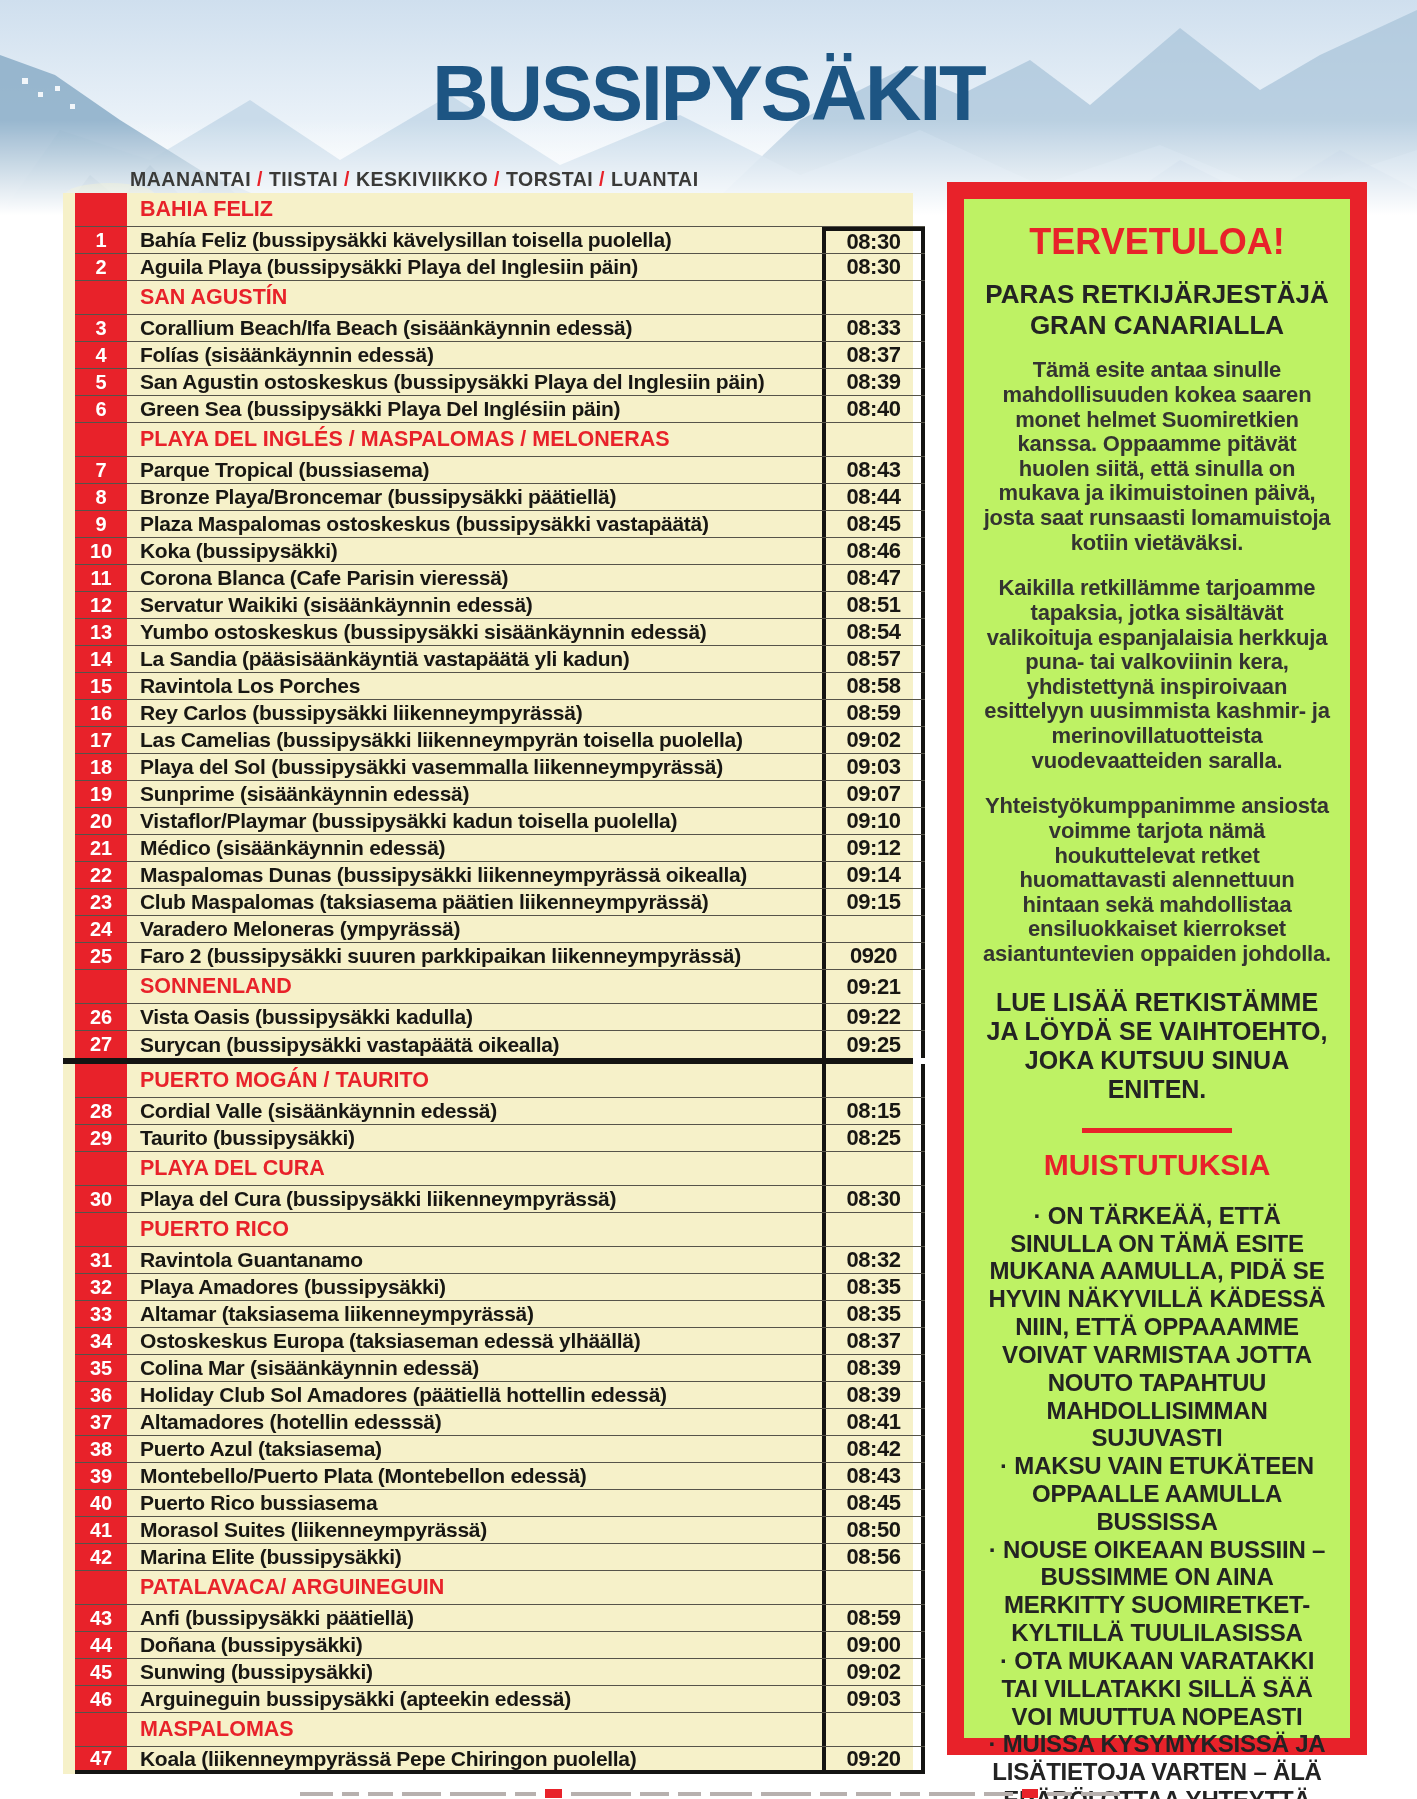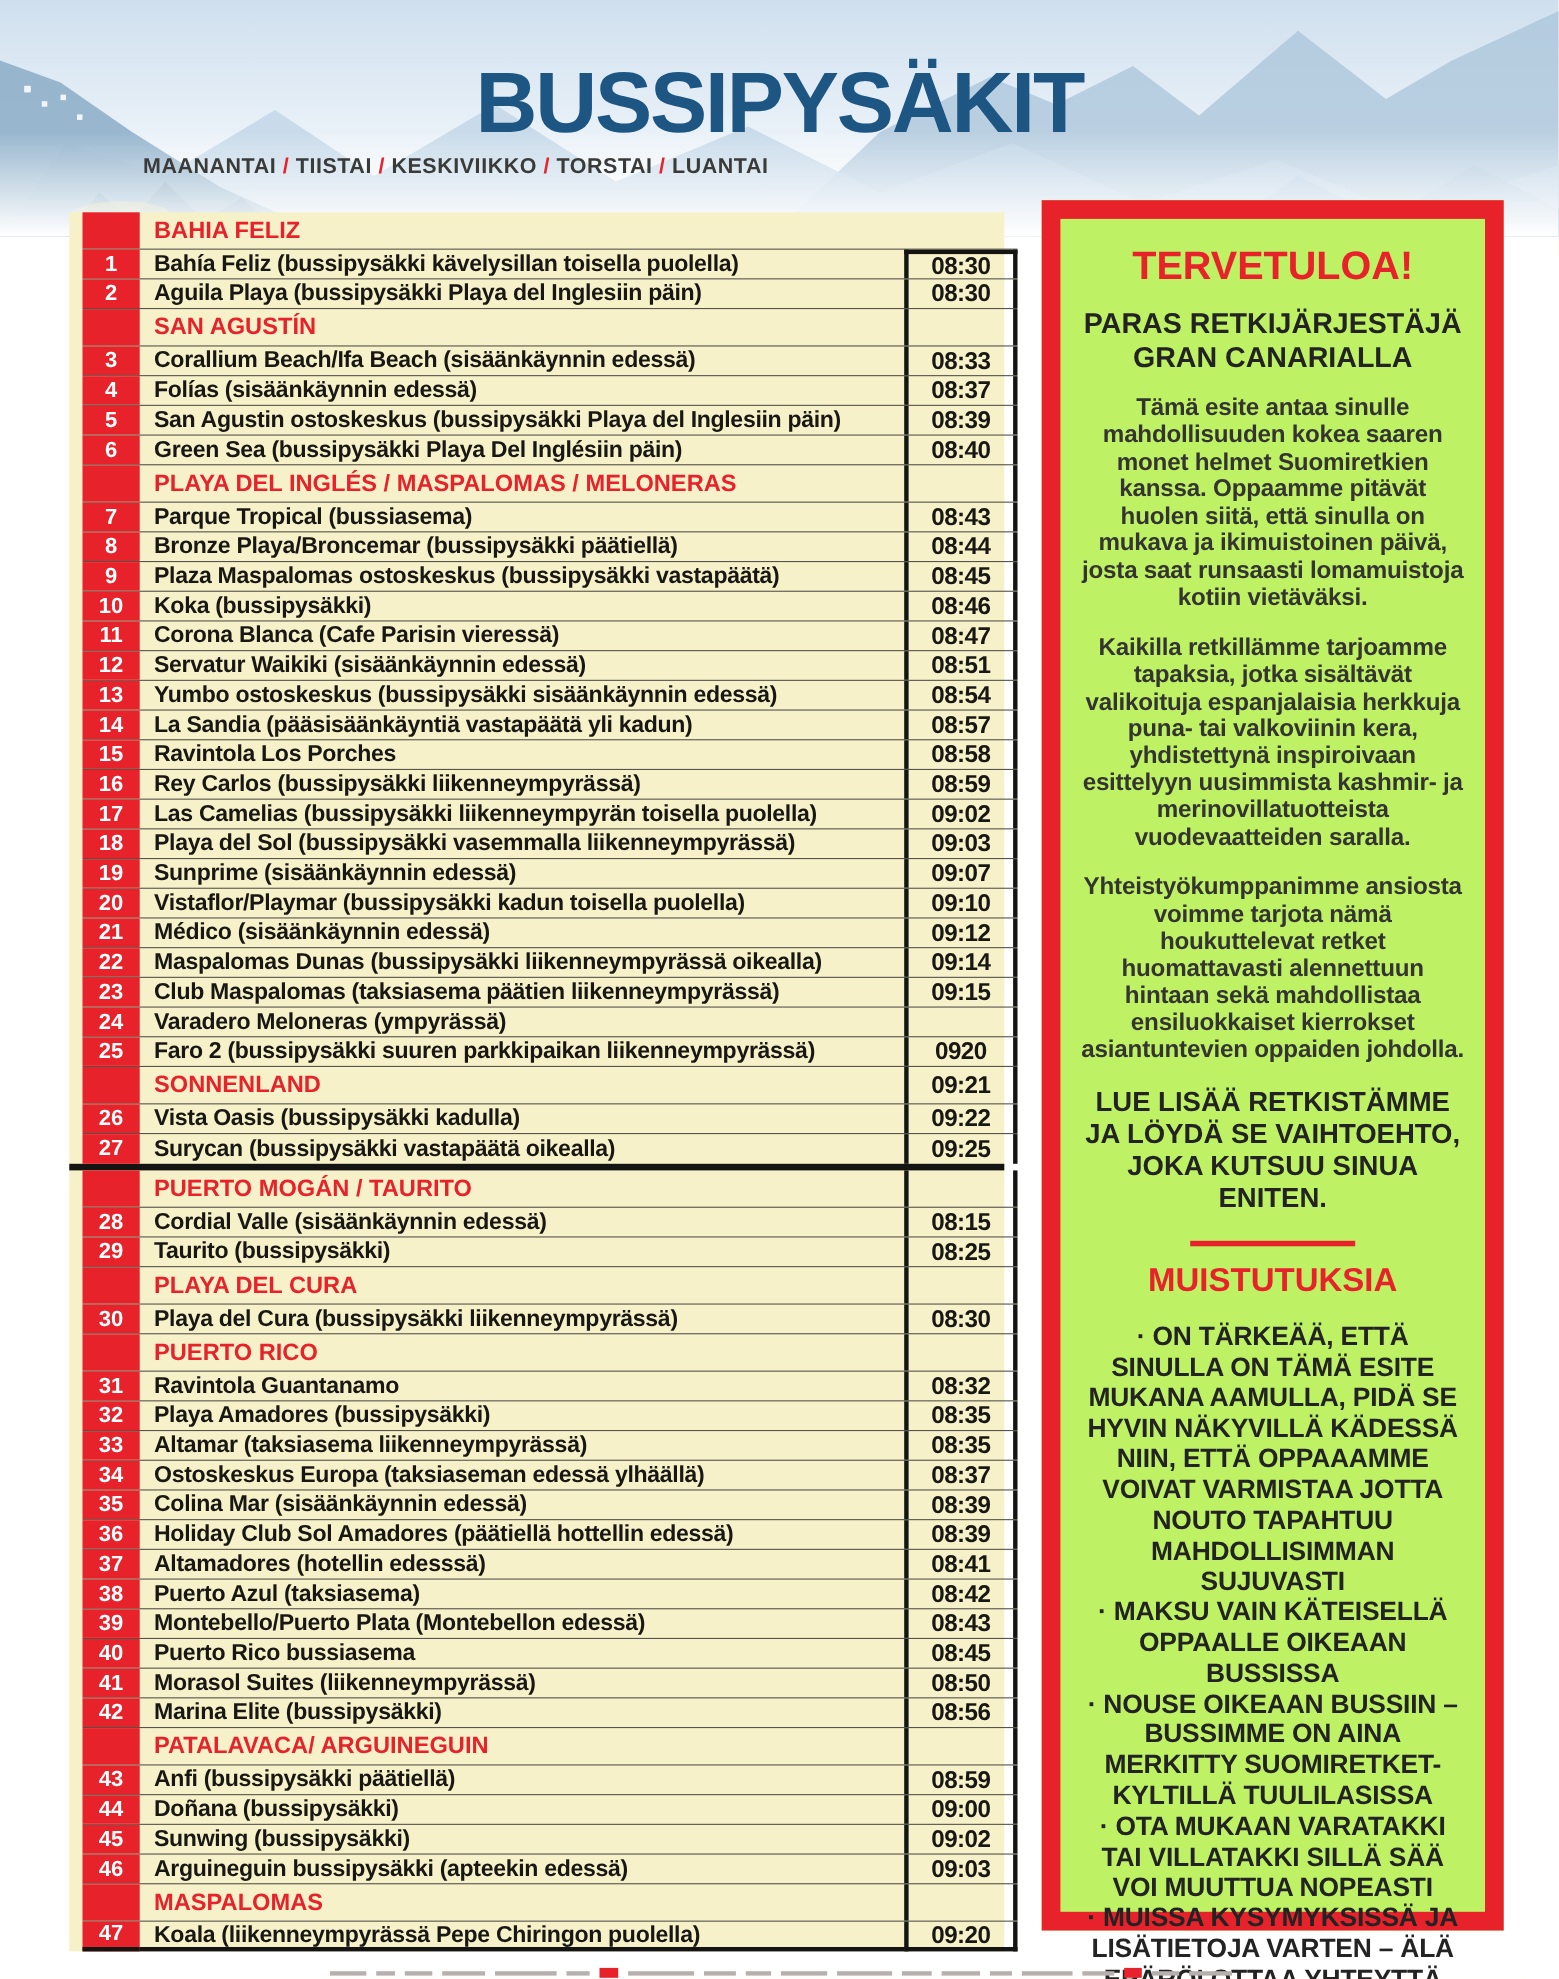--- a/index.html
+++ b/index.html
@@ -18,21 +18,21 @@
 
   
   .header{position:absolute;left:0;top:0;width:1417px;height:215px;}
   .header svg{display:block;width:100%;height:100%;}
   .page-title{
     position:absolute;left:0;top:48px;width:100%;
     text-align:center;font-size:78px;font-weight:bold;
     color:var(--blue);letter-spacing:-2px;
   }
   .days-line{
-    position:absolute;left:130px;top:140px;
+    position:absolute;left:130px;top:168px;
     font-size:19.5px;font-weight:bold;color:#3a3a38;letter-spacing:.5px;
   }
   .days-line .slash{color:var(--red);font-weight:bold;}
 
   
   .bus-table{
     position:absolute;left:63px;top:193px;width:850px;
     background:var(--tablebg);
   }
   .trow{display:flex;align-items:center;width:100%;margin-left:12px;}
@@ -413,21 +413,21 @@
   <div>
       <p class="sb-para">Tämä esite antaa sinulle mahdollisuuden kokea saaren monet helmet Suomiretkien kanssa. Oppaamme pitävät huolen siitä, että sinulla on mukava ja ikimuistoinen päivä, josta saat runsaasti lomamuistoja kotiin vietäväksi.</p>
       <p class="sb-para">Kaikilla retkillämme tarjoamme tapaksia, jotka sisältävät valikoituja espanjalaisia herkkuja puna- tai valkoviinin kera, yhdistettynä inspiroivaan esittelyyn uusimmista kashmir- ja merinovillatuotteista vuodevaatteiden saralla.</p>
       <p class="sb-para">Yhteistyökumppanimme ansiosta voimme tarjota nämä houkuttelevat retket huomattavasti alennettuun hintaan sekä mahdollistaa ensiluokkaiset kierrokset asiantuntevien oppaiden johdolla.</p>
     </div>
   <div class="sb-cta">LUE LISÄÄ RETKISTÄMME JA LÖYDÄ SE VAIHTOEHTO, JOKA KUTSUU SINUA ENITEN.</div>
   <div class="sb-divider"></div>
   <div class="sb-reminders-title">MUISTUTUKSIA</div>
   <div>
       <p class="sb-reminder">· ON TÄRKEÄÄ, ETTÄ SINULLA ON TÄMÄ ESITE MUKANA AAMULLA, PIDÄ SE HYVIN NÄKYVILLÄ KÄDESSÄ NIIN, ETTÄ OPPAAAMME VOIVAT VARMISTAA JOTTA NOUTO TAPAHTUU MAHDOLLISIMMAN SUJUVASTI</p>
-      <p class="sb-reminder">· MAKSU VAIN KÄTEISELLÄ OPPAALLE OIKEAAN BUSSISSA</p>
+      <p class="sb-reminder">· MAKSU VAIN ETUKÄTEEN OPPAALLE AAMULLA BUSSISSA</p>
       <p class="sb-reminder">· NOUSE OIKEAAN BUSSIIN – BUSSIMME ON AINA MERKITTY SUOMIRETKET-KYLTILLÄ TUULILASISSA</p>
       <p class="sb-reminder">· OTA MUKAAN VARATAKKI TAI VILLATAKKI SILLÄ SÄÄ VOI MUUTTUA NOPEASTI</p>
       <p class="sb-reminder">· MUISSA KYSYMYKSISSÄ JA LISÄTIETOJA VARTEN – ÄLÄ EPÄRÖI OTTAA YHTEYTTÄ MEIHIN</p>
       <p class="sb-reminder">· MUISTATHAN, ETTÄ KAIKKI RETKET VAATIVAT VARAUKSEN ETUKÄTEEN.</p>
     </div>
   <div class="sb-note">Vieraile verkkosivujemme UKK-sivulla saadaksesi vastaukset yleisimpiin kysymyksiin.</div>
 </div>
 
 <div class="footer-cut">
   <div class="d" style="width:34px"></div>

